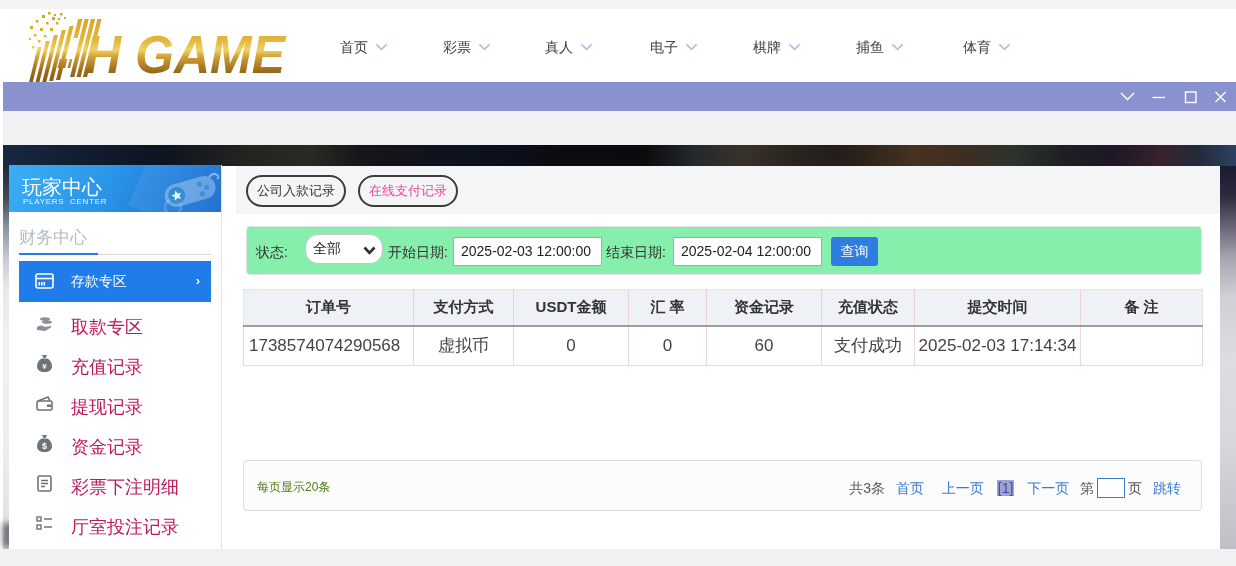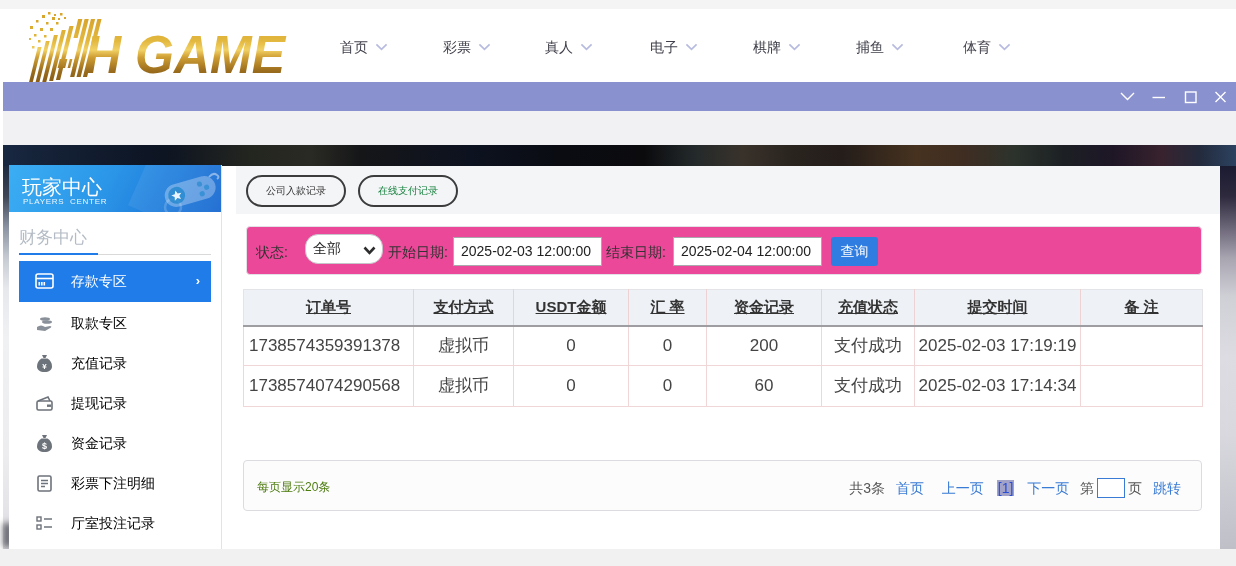--- a/index.html
+++ b/index.html
@@ -25,38 +25,38 @@
 
   .sidebar { left:6px; top:20px; width:213px; height:406px; background:#fff; border-right:1px solid #e3e3e6; }
   .bluehead { left:0; top:0; width:212px; height:47px; background:linear-gradient(118deg,#3baef4 0%,#2b96e8 45%,#1566d0 100%); overflow:hidden; }
   .bh-t1 { left:13px; top:9px; font-size:20px; color:#fff; }
   .bh-t2 { left:14px; top:32px; font-size:8px; color:#eef7ff; letter-spacing:0.7px;text-align:right; }
   .cwzx { left:10px; top:61px; font-size:17px; color:#b4bbc4; }
   .divB { left:10px; top:88px; width:79px; height:2px; background:#1f7ce8; }
   .divG { left:89px; top:89px; width:113px; height:1px; background:#d9d9d9; }
   .mitem { left:0; width:212px; height:40px; }
   .mitem .ic { position:absolute; left:26px; top:11px; }
-  .mitem .lb { position:absolute; left:62px; top:12px; font-size:14px; color:#000000; }
+  .mitem .lb { position:absolute; left:62px; top:12px; font-size:18px; color:#be185d; }
   .mactive { left:9.7px; top:96px; width:192.3px; height:41px; background:#1f7ce8; }
   .mactive .ic { position:absolute; left:16px; top:11px; }
   .mactive .lb { position:absolute; left:52px; top:12px; font-size:14px; color:#fff; }
   .mactive .ar { position:absolute; right:11px; top:12px; color:#fff; font-size:13px; font-weight:bold; }
 
   .mainpanel { left:232.5px; top:21px; width:984.5px; height:383px; background:#fff; }
   .tabstrip { left:0; top:0; width:984.5px; height:48px; background:#f4f5f7; }
-  .pill { top:9px; height:32px; border:2px solid #3c3c3c; border-radius:16px; font-size:10px; line-height:28px; text-align:center; background:transparent; }
+  .pill { top:9px; height:32px; border:2px solid #3c3c3c; border-radius:16px; font-size:13px; line-height:28px; text-align:center; background:transparent; }
   .pill1 { left:10.5px; width:100px; color:#333; }
-  .pill2 { left:122.5px; width:100px; color:#15803d; }
-  .filterbox { left:10.5px; top:59.5px; width:956px; height:49px; background:#ec4899; border:1px solid #e2e2e6; border-radius:4px; }
+  .pill2 { left:122.5px; width:100px; color:#ec4899; }
+  .filterbox { left:10.5px; top:59.5px; width:956px; height:49px; background:#86efac; border:1px solid #e2e2e6; border-radius:4px; }
   .flabel { top:17px; font-size:14px; color:#333; }
   .finput { top:10px; height:29px; background:#fff; border:1px solid #a9a9ad; font-size:14px; color:#222; line-height:26px; padding-left:7px; }
   .fbtn { left:584px; top:10px; width:47px; height:29px; background:#2f7de1; border-radius:3px; color:#fff; font-size:14px; line-height:29px; text-align:center; }
 
   table.tb { position:absolute; left:7.5px; top:123px; width:959px; border-collapse:collapse; table-layout:fixed; font-size:17px; color:#444; white-space:nowrap; }
-  table.tb th { background:#eef1f5; font-size:15px; font-weight:bold; color:#333; height:36px; line-height:20px; border-bottom:2px solid #9e9ea2; border-left:1px solid #ecd2d2; border-right:1px solid #ecd2d2; border-top:1px solid #e4e4e8;text-decoration:underline; }
+  table.tb th { background:#eef1f5; font-size:15px; font-weight:bold; color:#333; height:36px; line-height:20px; border-bottom:2px solid #9e9ea2; border-left:1px solid #ecd2d2; border-right:1px solid #ecd2d2; border-top:1px solid #e4e4e8; }
   table.tb td { height:40.3px; line-height:20px; text-align:center; border:1px solid #f0d6d6; background:#fff; }
   table.tb td.c1 { text-align:left; padding-left:5px; }
   table.tb th:first-child { border-left:1px solid #e4e4e8; }
   table.tb th:last-child { border-right:1px solid #e4e4e8; }
 
   .pagbox { left:7.5px; top:294px; width:959px; height:51px; background:#fcfcfd; border:1px solid #dcdce0; border-radius:4px; }
   .pgl { left:13px; top:18px; font-size:12px; color:#4d7c0f; }
   .pgr { right:13px; top:17px; font-size:14px; color:#555; white-space:nowrap; }
   .pgr a { color:#3a7bd5; text-decoration:none; margin:0 7px; }
   .pgr .cur { background:#a2a2c8; color:#2a4fd0; padding:0 1px; }
@@ -275,30 +275,20 @@
               <th>订单号</th>
               <th>支付方式</th>
               <th>USDT金额</th>
               <th>汇 率</th>
               <th>资金记录</th>
               <th>充值状态</th>
               <th>提交时间</th>
               <th>备 注</th>
             </tr>
         <tr>
-              <td class="c1">1738574359391378</td>
-              <td>虚拟币</td>
-              <td>0</td>
-              <td>0</td>
-              <td>200</td>
-              <td>支付成功</td>
-              <td>2025-02-03 17:19:19</td>
-              <td></td>
-            </tr>
-        <tr>
               <td class="c1">1738574074290568</td>
               <td>虚拟币</td>
               <td>0</td>
               <td>0</td>
               <td>60</td>
               <td>支付成功</td>
               <td>2025-02-03 17:14:34</td>
               <td></td>
             </tr>
       </tbody>

